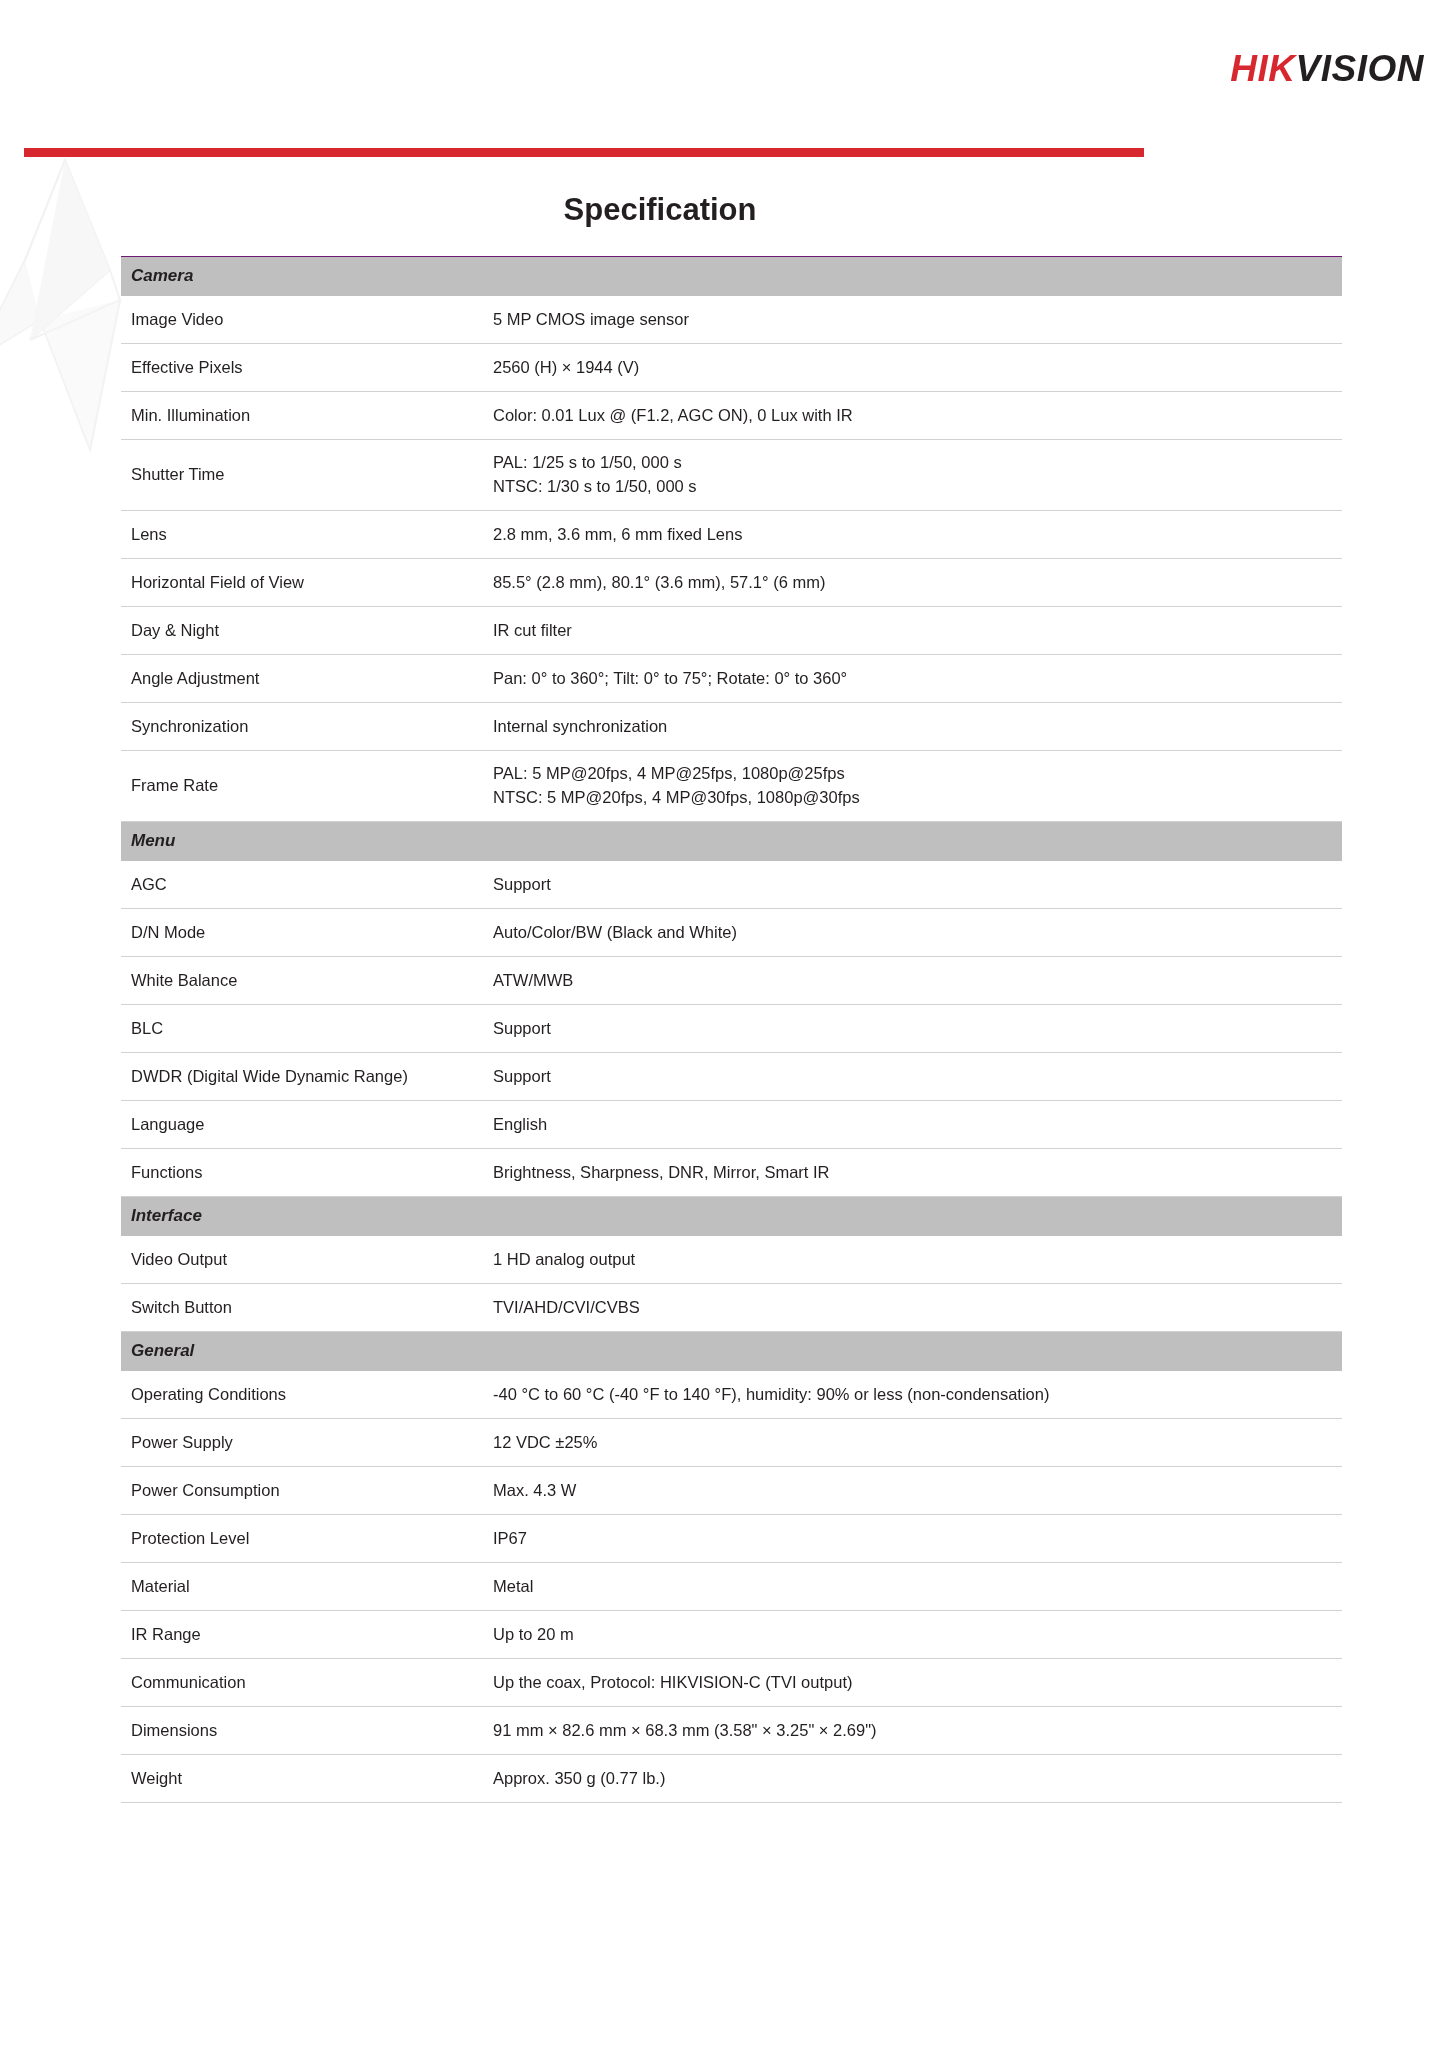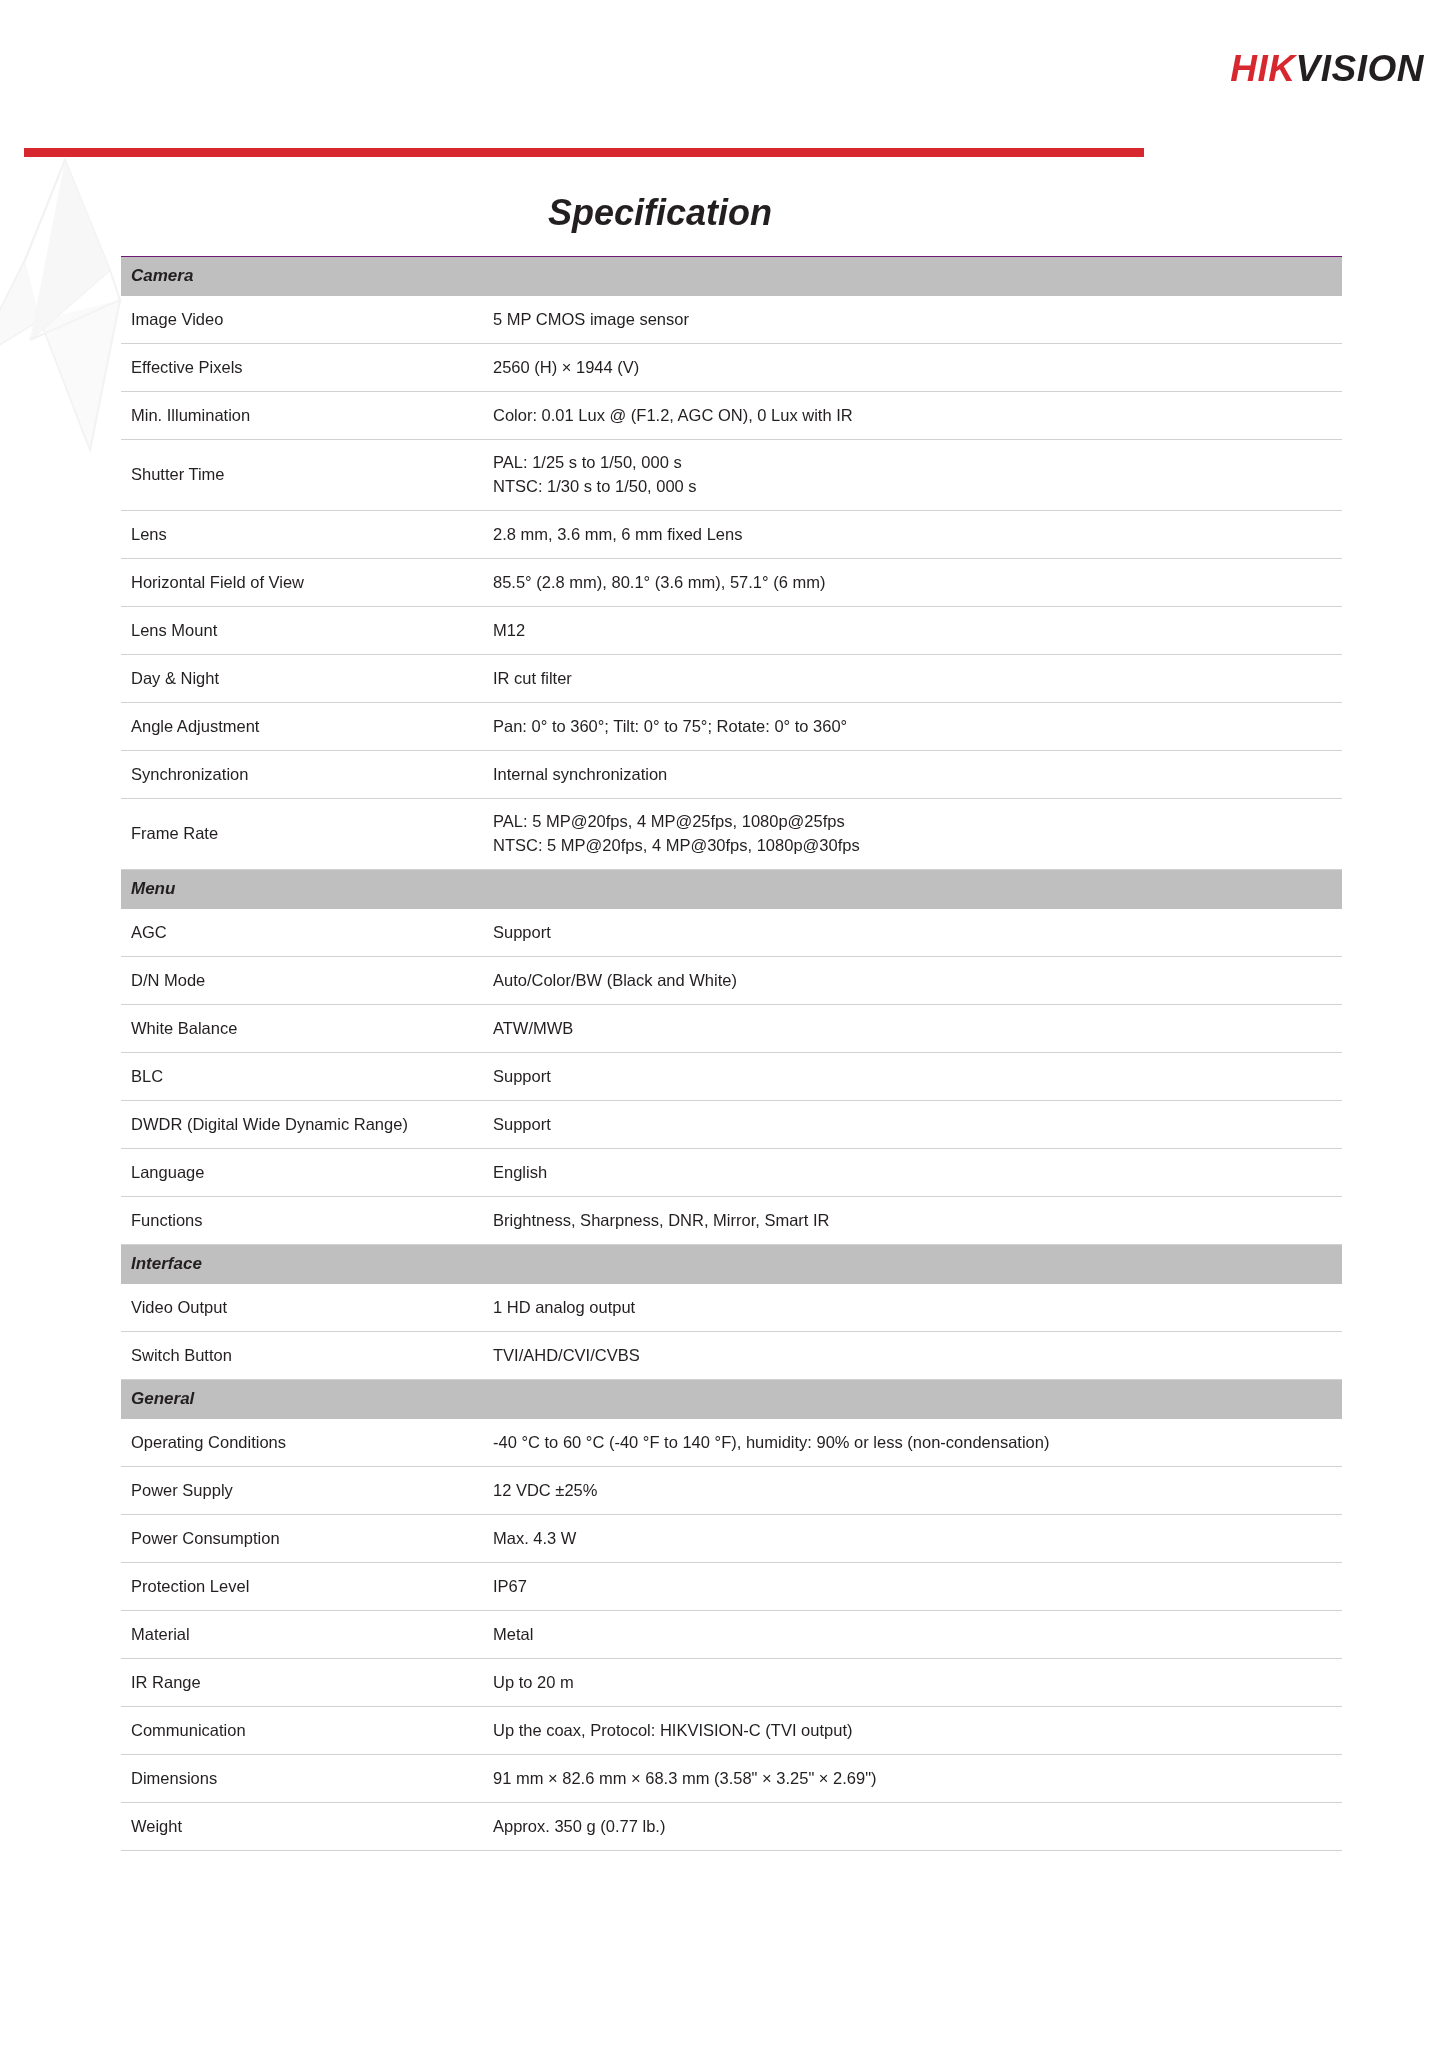--- a/index.html
+++ b/index.html
@@ -72,24 +72,23 @@
     background: #ffffff;
   }
 
   
   .page-title {
     position: absolute;
     top: 192px;
     left: 0;
     width: 1320px;
     text-align: center;
-    font-size: 36px;
+    font-size: 31px;
     font-weight: bold;
     color: #231f20;
-    font-style: italic;
   }
 
   
   .spec-table {
     position: absolute;
     left: 121px;
     top: 256px;
     width: 1221px;
     border-collapse: collapse;
     table-layout: fixed;
@@ -198,26 +197,20 @@
           <span class="val-line">2.8 mm, 3.6 mm, 6 mm fixed Lens</span>
         </td>
       </tr>
       <tr class="data-row">
         <td class="cell-label">Horizontal Field of View</td>
         <td class="cell-value">
           <span class="val-line">85.5° (2.8 mm), 80.1° (3.6 mm), 57.1° (6 mm)</span>
         </td>
       </tr>
       <tr class="data-row">
-        <td class="cell-label">Lens Mount</td>
-        <td class="cell-value">
-          <span class="val-line">M12</span>
-        </td>
-      </tr>
-      <tr class="data-row">
         <td class="cell-label">Day &amp; Night</td>
         <td class="cell-value">
           <span class="val-line">IR cut filter</span>
         </td>
       </tr>
       <tr class="data-row">
         <td class="cell-label">Angle Adjustment</td>
         <td class="cell-value">
           <span class="val-line">Pan: 0° to 360°; Tilt: 0° to 75°; Rotate: 0° to 360°</span>
         </td>

